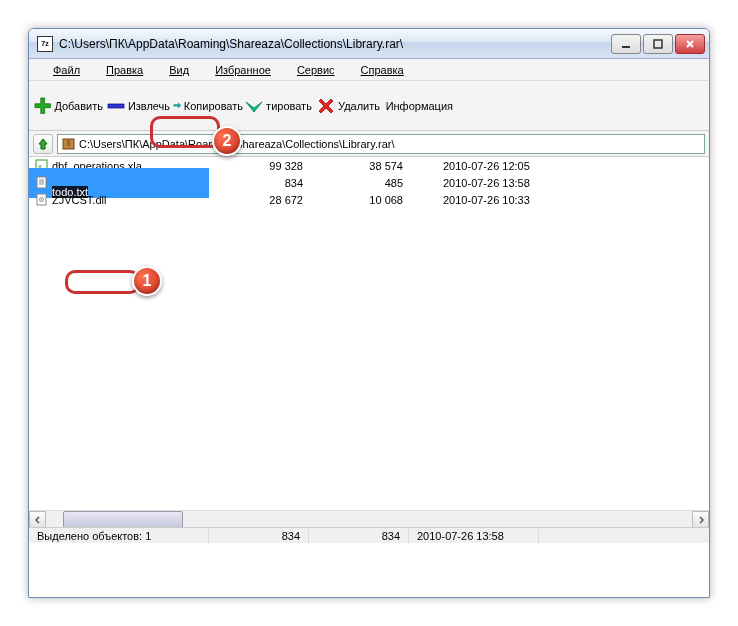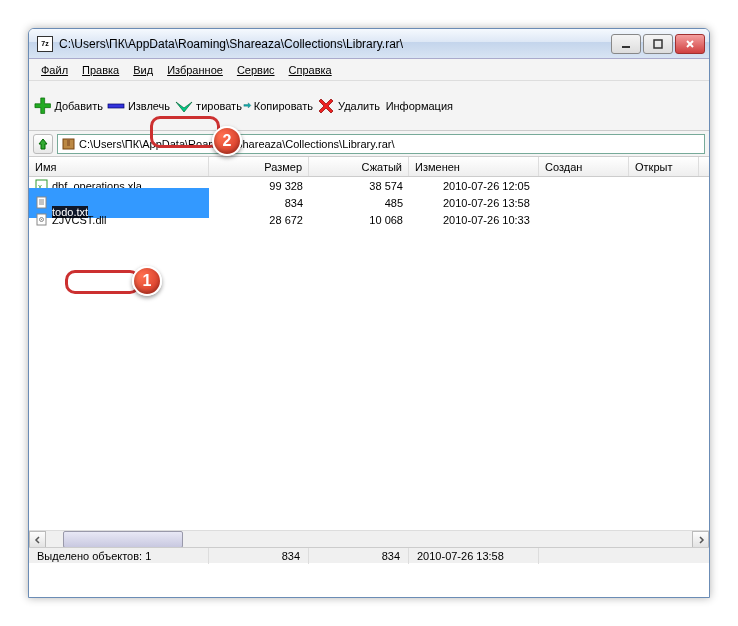--- a/index.html
+++ b/index.html
@@ -6,21 +6,21 @@
 body { font-family: Tahoma, Arial, sans-serif; font-size: 11px; background: #fff; width: 738px; height: 626px; overflow: hidden; position: relative; }
 .window { position: absolute; left: 28px; top: 28px; width: 682px; height: 570px; border: 1px solid #6b8cb5; border-radius: 6px 6px 0 0; background: #fff; box-shadow: 0 0 8px rgba(0,0,0,0.3); overflow: hidden; }
 .titlebar { height: 30px; background: linear-gradient(to bottom, #f5f9fe 0%, #dde7f5 45%, #c4d5ec 46%, #d8e4f3 100%); display: flex; align-items: center; padding: 0 4px 0 8px; border-bottom: 1px solid #aac; }
 .app-icon { width: 16px; height: 16px; border: 1px solid #333; background: #fff; font-size: 7px; display: flex; align-items: center; justify-content: center; font-weight: bold; margin-right: 6px; }
 .title-text { flex: 1; font-size: 12px; color: #000; }
 .win-buttons { display: flex; gap: 2px; }
 .win-btn { width: 30px; height: 20px; border: 1px solid #888; border-radius: 3px; background: linear-gradient(to bottom, #f5f5f5, #ddd); display: flex; align-items: center; justify-content: center; cursor: pointer; }
 .win-btn.close { background: linear-gradient(to bottom, #f5a0a0, #d04040); border-color: #a03030; }
 .win-btn svg { width: 12px; height: 12px; }
 .menubar { height: 22px; display: flex; align-items: center; padding: 0 6px; gap: 2px; background: #f4f4f4; border-bottom: 1px solid #ddd; }
-.menu-item { padding: 2px 6px; cursor: pointer; }
+.menu-item { padding: 2px 6px; cursor: pointer; margin-left: 12px; }
 .menu-item .ul { text-decoration: underline; }
 .toolbar { height: 50px; display: flex; align-items: center; padding: 2px 4px; background: #f4f4f4; border-bottom: 1px solid #ccc; position: relative; }
 .tool-btn { width: 70px; height: 46px; display: flex; flex-direction: row; align-items: center; justify-content: center; cursor: pointer; gap: 2px; }
 .tool-btn .ic { width: 20px; height: 20px; display: flex; align-items: center; justify-content: center; }
 .tool-btn .lbl { font-size: 11px; }
 .addressbar { height: 26px; display: flex; align-items: center; padding: 2px 4px; gap: 4px; background: #f4f4f4; border-bottom: 1px solid #ccc; }
 .addr-btn { width: 20px; height: 20px; border: 1px solid #bbb; background: linear-gradient(#fff,#e8e8e8); border-radius: 3px; display: flex; align-items: center; justify-content: center; cursor: pointer; }
 .addr-input { flex: 1; height: 20px; border: 1px solid #7a9; background: #fff; padding: 0 4px; display: flex; align-items: center; gap: 4px; }
 .list-header { height: 20px; display: flex; background: linear-gradient(#fff,#eee); border-bottom: 1px solid #ccc; }
 .col { padding: 2px 6px; border-right: 1px solid #ddd; display: flex; align-items: center; }
@@ -107,32 +107,32 @@
       <div class="ic">
           <svg viewBox="0 0 20 20">
             <rect x="2" y="8" width="16" height="4" fill="#33d" stroke="#006" stroke-width="0.7"></rect>
           </svg>
         </div>
       <div class="lbl">Извлечь</div>
     </div>
     <div class="tool-btn">
       <div class="ic">
           <svg viewBox="0 0 20 20">
+            <path d="M2 8 h10 v-4 l6 6 -6 6 v-4 H2 z" fill="#1aa" stroke="#055" stroke-width="0.7"></path>
+          </svg>
+        </div>
+      <div class="lbl">Копировать</div>
+    </div>
+    <div class="tool-btn">
+      <div class="ic">
+          <svg viewBox="0 0 20 20">
             <path d="M2 6 L10 16 L18 6 L10 12 Z" fill="#0c8" stroke="#063" stroke-width="0.7"></path>
           </svg>
         </div>
       <div class="lbl">тировать</div>
-    </div>
-    <div class="tool-btn">
-      <div class="ic">
-          <svg viewBox="0 0 20 20">
-            <path d="M2 8 h10 v-4 l6 6 -6 6 v-4 H2 z" fill="#1aa" stroke="#055" stroke-width="0.7"></path>
-          </svg>
-        </div>
-      <div class="lbl">Копировать</div>
     </div>
     <div class="tool-btn">
       <div class="ic">
           <svg viewBox="0 0 20 20">
             <path d="M3 5 L8 10 L3 15 L5 17 L10 12 L15 17 L17 15 L12 10 L17 5 L15 3 L10 8 L5 3 Z" fill="#e22" stroke="#800" stroke-width="0.7"></path>
           </svg>
         </div>
       <div class="lbl">Удалить</div>
     </div>
     <div class="tool-btn">
@@ -154,28 +154,20 @@
       </div>
     <div class="addr-input">
       <svg class="file-icon" viewBox="0 0 13 13">
           <rect x="1" y="2" width="11" height="10" fill="#b84" stroke="#741"></rect>
           <rect x="5" y="2" width="3" height="7" fill="#963"></rect>
         </svg>
       <span>C:\Users\ПК\AppData\Roaming\Shareaza\Collections\Library.rar\</span>
     </div>
   </div>
 
-  <div class="list-header">
-    <div class="col col-name">Имя</div>
-    <div class="col col-size">Размер</div>
-    <div class="col col-packed">Сжатый</div>
-    <div class="col col-modified">Изменен</div>
-    <div class="col col-created">Создан</div>
-    <div class="col col-opened">Открыт</div>
-  </div>
 
   <div class="list-body">
     <div class="row">
       <div class="cell c-name">
           <svg class="file-icon" viewBox="0 0 13 13">
             <rect x="1" y="1" width="11" height="11" fill="#fff" stroke="#393"></rect>
             <text x="3" y="10" font-size="8" fill="#393">x</text>
           </svg>
           <span>dbf_operations.xla</span>
         </div>

